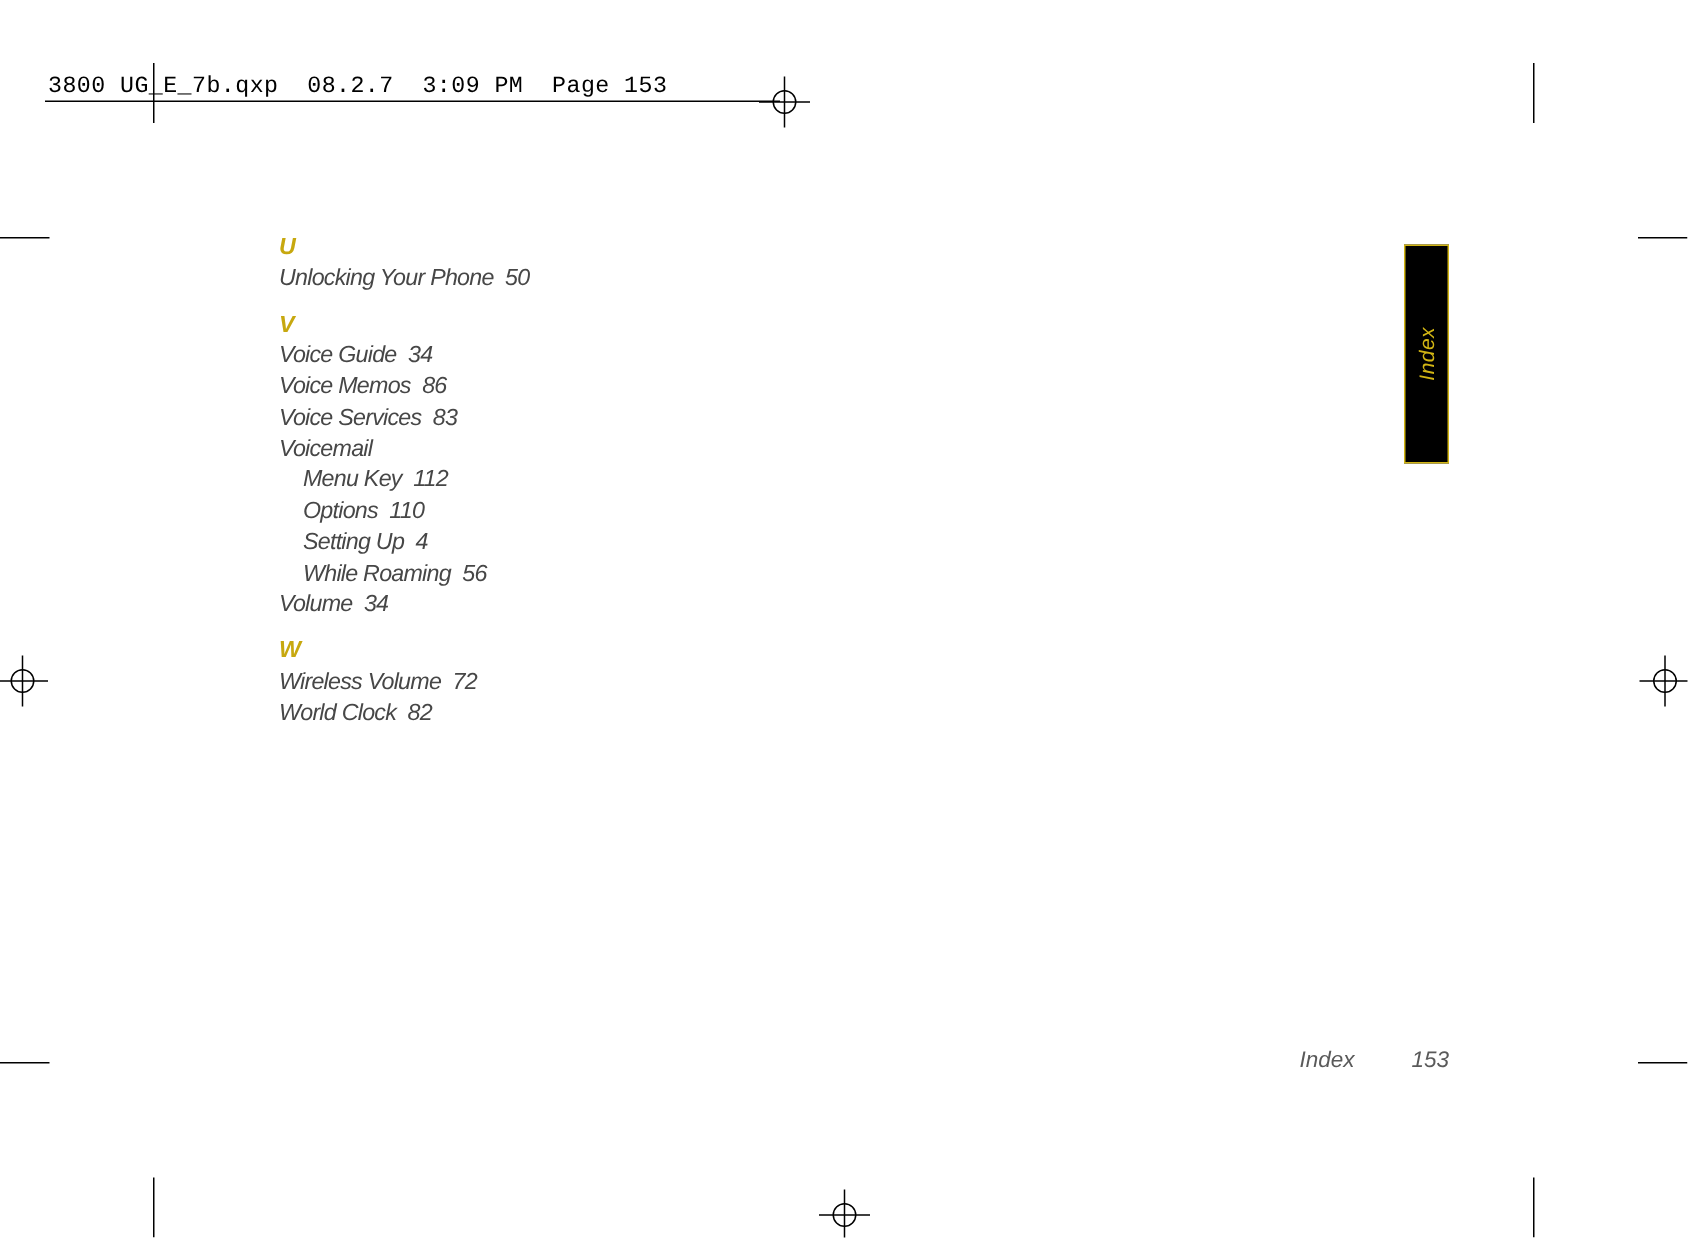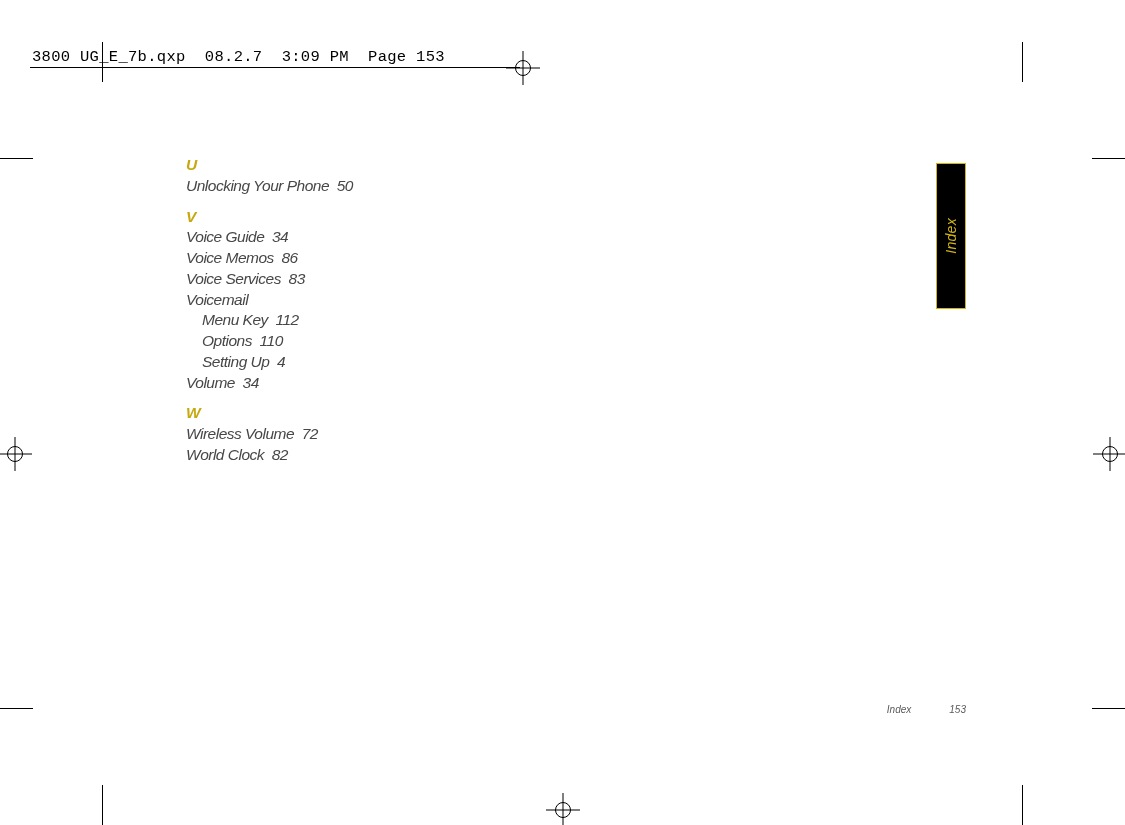--- a/index.html
+++ b/index.html
@@ -126,21 +126,21 @@
     transform: rotate(180deg);
     letter-spacing: 0.3px;
   }
 
   
   .footer {
     position: absolute;
     bottom: 0;
     right: 0;
     font-style: italic;
-    font-size: 10px;
+    font-size: 15px;
     color: #5a5a5a;
   }
   .footer .sep { display:inline-block; width:38px; }
 </style>
 </head>
 <body>
 
 <div class="marks">
   <div class="slug">3800 UG_E_7b.qxp  08.2.7  3:09 PM  Page 153</div>
   <div class="slug-rule"></div>
@@ -184,20 +184,21 @@
     <div class="entry"><span>Unlocking Your Phone</span>  <span>50</span></div>
 
     <span class="section-letter">V</span>
     <div class="entry"><span>Voice Guide</span>  <span>34</span></div>
     <div class="entry"><span>Voice Memos</span>  <span>86</span></div>
     <div class="entry"><span>Voice Services</span>  <span>83</span></div>
     <div class="entry"><span>Voicemail</span></div>
       <div class="sub"><span>Menu Key</span>  <span>112</span></div>
       <div class="sub"><span>Options</span>  <span>110</span></div>
       <div class="sub"><span>Setting Up</span>  <span>4</span></div>
+      <div class="sub"><span>While Roaming</span>  <span>56</span></div>
     <div class="entry"><span>Volume</span>  <span>34</span></div>
 
     <span class="section-letter">W</span>
     <div class="entry"><span>Wireless Volume</span>  <span>72</span></div>
     <div class="entry"><span>World Clock</span>  <span>82</span></div>
 
   </div>
 
   <div class="side-tab">
     <span>Index</span>

